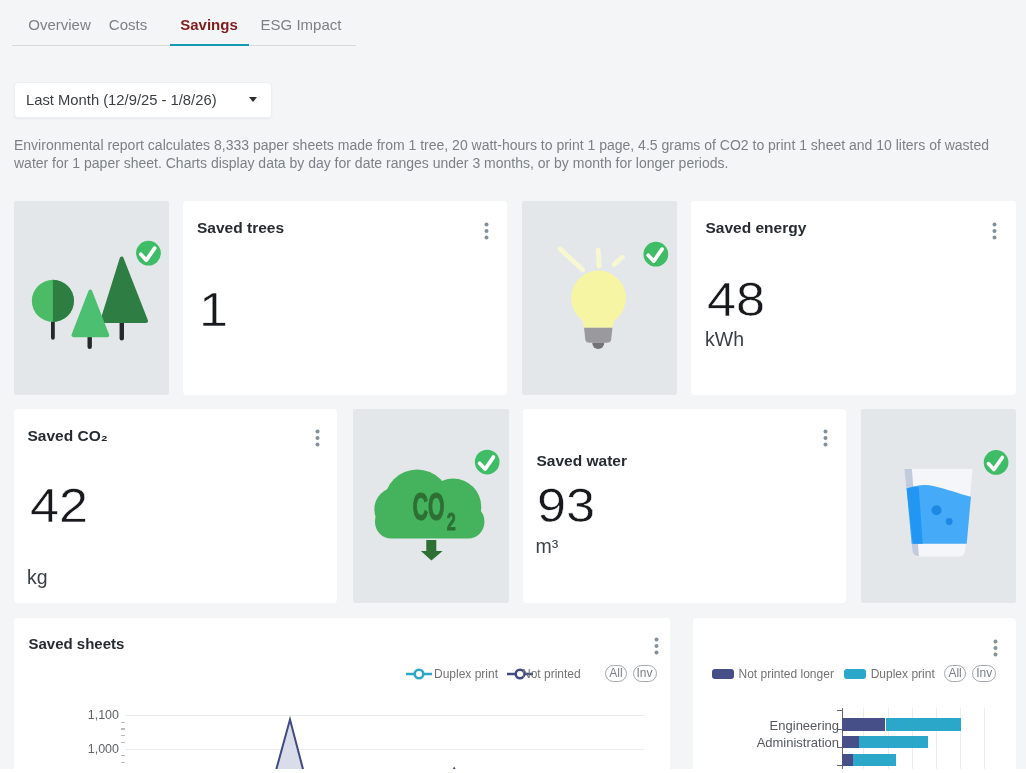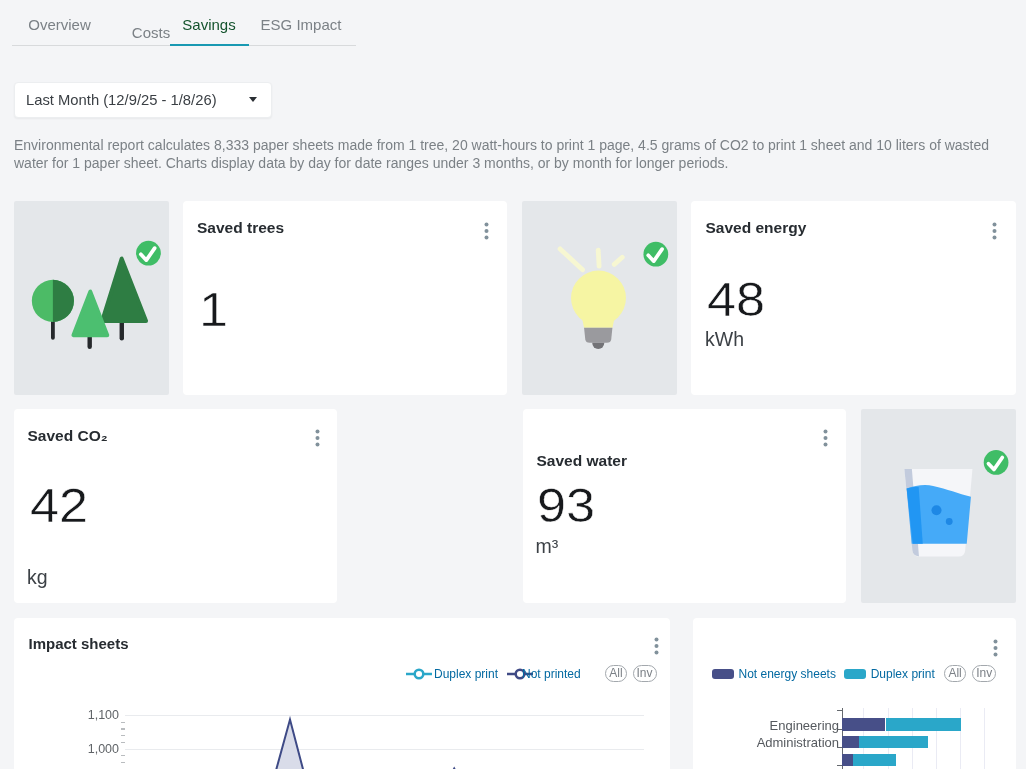--- a/index.html
+++ b/index.html
@@ -6,29 +6,29 @@
   #page{position:relative;width:1026px;height:769px;background:#f4f5f7;font-family:"Liberation Sans",sans-serif;overflow:hidden}
   .abs{position:absolute}
   .card{position:absolute;background:#ffffff;border-radius:4px}
   .tile{position:absolute;background:#e4e7ea;border-radius:2px}
   .ctitle{position:absolute;font-size:15.5px;font-weight:bold;color:#272c31;white-space:nowrap}
   .num{position:absolute;font-size:49px;color:#17191c;white-space:nowrap;transform:scaleX(1.065);transform-origin:left center;-webkit-text-stroke:0.55px #fff}
   .unit{position:absolute;font-size:19.5px;color:#3c4146;white-space:nowrap}
   .tabtxt{position:absolute;font-size:15px;color:#7b8186;white-space:nowrap;transform:translateX(-50%)}
   .pill{position:absolute;box-sizing:border-box;border:1px solid #a3a8ad;border-radius:9px;color:#7c8187;font-size:12px;text-align:center;line-height:15px;height:17px}
   .dots{position:absolute;width:5px}
-  .legtxt{position:absolute;font-size:12px;color:#0369a1;white-space:nowrap}
+  .legtxt{position:absolute;font-size:12px;color:#737373;white-space:nowrap}
 </style>
 </head>
 <body>
 <div id="page">
 
   <div class="tabtxt" style="left:59.5px;top:15.5px;">Overview</div>
-  <div class="tabtxt" style="left:151px;top:15.5px;margin-top:8px;">Costs</div>
-  <div class="tabtxt" style="left:209px;top:15.5px;color:#14532d;font-weight:normal;">Savings</div>
+  <div class="tabtxt" style="left:128px;top:15.5px;">Costs</div>
+  <div class="tabtxt" style="left:209px;top:15.5px;color:#7f1d1d;font-weight:bold;">Savings</div>
   <div class="tabtxt" style="left:301px;top:15.5px;">ESG Impact</div>
   <div class="abs" style="left:12px;top:45px;width:344px;height:1px;background:#d8dadc"></div>
   <div class="abs" style="left:170px;top:43.5px;width:79px;height:2.5px;background:#1899b2"></div>
 
   <div class="abs" style="left:14px;top:82px;width:258px;height:36px;background:#fff;border-radius:4px;box-shadow:0 1px 2px rgba(0,0,0,0.05);border:1px solid #eceef0;box-sizing:border-box"></div>
   <div class="abs" style="left:26px;top:91px;font-size:15px;color:#3a3f44;transform:scaleX(0.985);transform-origin:left center">Last Month (12/9/25 - 1/8/26)</div>
   <div class="abs" style="left:249px;top:97px;width:0;height:0;border-left:4.5px solid transparent;border-right:4.5px solid transparent;border-top:5.5px solid #2a2e33"></div>
 
 
   <div class="abs" style="left:14px;top:136px;font-size:14px;line-height:18.3px;color:#7b8186">Environmental report calculates 8,333 paper sheets made from 1 tree, 20 watt-hours to print 1 page, 4.5 grams of CO2 to print 1 sheet and 10 liters of wasted<br>water for 1 paper sheet. Charts display data by day for date ranges under 3 months, or by month for longer periods.</div>
@@ -89,20 +89,37 @@
   <div class="card" style="left:14px;top:408.5px;width:322.9px;height:194.7px"></div>
   <div class="ctitle" style="left:27.5px;top:427px">Saved CO₂</div>
   <svg class="dots" style="left:315px;top:429px" width="5" height="18" viewBox="0 0 5 18">
       <circle cx="2.5" cy="2.4" r="2" fill="#81919b"></circle>
       <circle cx="2.5" cy="9" r="2" fill="#81919b"></circle>
       <circle cx="2.5" cy="15.6" r="2" fill="#81919b"></circle>
     </svg>
   <div class="num" style="left:30px;top:477px">42</div>
   <div class="unit" style="left:27px;top:566px">kg</div>
 
+  <div class="tile" style="left:353px;top:408.5px;width:155.6px;height:194.7px">
+    <svg width="156" height="195" viewBox="0 0 155.6 194.7" style="position:absolute;left:0;top:0">
+      <g fill="#45b35e">
+        <circle cx="64" cy="93.5" r="33"></circle>
+        <circle cx="100" cy="97.5" r="28"></circle>
+        <circle cx="43" cy="100" r="21.8"></circle>
+        <rect x="21.9" y="96" width="109.2" height="33.2" rx="16"></rect>
+      </g>
+      <text x="59.5" y="111" font-family="'Liberation Sans',sans-serif" font-weight="bold" font-size="38" fill="#2e6f34" stroke="#2e6f34" stroke-width="1.2" textLength="31.7" lengthAdjust="spacingAndGlyphs">CO</text>
+      <text x="93.5" y="121" font-family="'Liberation Sans',sans-serif" font-weight="bold" font-size="23" fill="#2e6f34" stroke="#2e6f34" stroke-width="0.8" textLength="9" lengthAdjust="spacingAndGlyphs">2</text>
+      <path d="M73.1 130.8 L83.1 130.8 L83.1 141.9 L89.4 141.9 L78.2 151.3 L67.7 141.9 L73.1 141.9 Z" fill="#2e6f34"></path>
+      <g transform="translate(121.4,40.5)">
+        <circle cx="12.5" cy="12.5" r="12.35" fill="#3fbd66"></circle>
+        <path d="M4.9 13.7 L10.4 19.5 L18.7 7.5" stroke="#fff" stroke-width="3.7" fill="none" stroke-linecap="round" stroke-linejoin="round"></path>
+      </g>
+    </svg>
+  </div>
 
   <div class="card" style="left:523.4px;top:408.5px;width:322.5px;height:194.7px"></div>
   <div class="ctitle" style="left:536.5px;top:452px">Saved water</div>
   <svg class="dots" style="left:823px;top:429px" width="5" height="18" viewBox="0 0 5 18">
       <circle cx="2.5" cy="2.4" r="2" fill="#81919b"></circle>
       <circle cx="2.5" cy="9" r="2" fill="#81919b"></circle>
       <circle cx="2.5" cy="15.6" r="2" fill="#81919b"></circle>
     </svg>
   <div class="num" style="left:536.5px;top:477px">93</div>
   <div class="unit" style="left:535.5px;top:534.5px">m³</div>
@@ -116,21 +133,21 @@
       <circle cx="75.3" cy="101.1" r="5" fill="#1e88e5"></circle>
       <circle cx="88" cy="112.3" r="3.4" fill="#1e88e5"></circle>
       <g transform="translate(122.3,40.9)">
         <circle cx="12.5" cy="12.5" r="12.35" fill="#3fbd66"></circle>
         <path d="M4.9 13.7 L10.4 19.5 L18.7 7.5" stroke="#fff" stroke-width="3.7" fill="none" stroke-linecap="round" stroke-linejoin="round"></path>
       </g>
     </svg>
   </div>
 
   <div class="card" style="left:14px;top:618.3px;width:656.2px;height:170px"></div>
-  <div class="ctitle" style="left:28.5px;top:635px;font-size:15px">Impact sheets</div>
+  <div class="ctitle" style="left:28.5px;top:635px;font-size:15px">Saved sheets</div>
   <svg class="dots" style="left:654px;top:637px" width="5" height="18" viewBox="0 0 5 18">
       <circle cx="2.5" cy="2.4" r="2" fill="#81919b"></circle>
       <circle cx="2.5" cy="9" r="2" fill="#81919b"></circle>
       <circle cx="2.5" cy="15.6" r="2" fill="#81919b"></circle>
     </svg>
 
   <svg class="abs" style="left:406px;top:668px" width="26" height="12" viewBox="0 0 26 12">
       <line x1="0" y1="6" x2="26" y2="6" stroke="#2aa7c9" stroke-width="2.5"></line>
       <circle cx="13" cy="6" r="4.3" fill="#fff" stroke="#2aa7c9" stroke-width="2.5"></circle>
     </svg>
@@ -165,21 +182,21 @@
   </svg>
 
   <div class="card" style="left:692.7px;top:618.3px;width:323.3px;height:170px"></div>
   <svg class="dots" style="left:992.8px;top:639px" width="5" height="18" viewBox="0 0 5 18">
       <circle cx="2.5" cy="2.4" r="2" fill="#81919b"></circle>
       <circle cx="2.5" cy="9" r="2" fill="#81919b"></circle>
       <circle cx="2.5" cy="15.6" r="2" fill="#81919b"></circle>
     </svg>
 
   <div class="abs" style="left:712px;top:668.7px;width:22.4px;height:10.6px;background:#474f88;border-radius:3px"></div>
-  <div class="legtxt" style="left:738.5px;top:667px">Not energy sheets</div>
+  <div class="legtxt" style="left:738.5px;top:667px">Not printed longer</div>
   <div class="abs" style="left:843.9px;top:668.7px;width:22.2px;height:10.6px;background:#2aa7c9;border-radius:3px"></div>
   <div class="legtxt" style="left:870.7px;top:667px">Duplex print</div>
   <div class="pill" style="left:943.8px;top:665px;width:22.5px">All</div>
   <div class="pill" style="left:972.2px;top:665px;width:24px">Inv</div>
 
   <div class="abs" style="left:863.4px;top:708px;width:1px;height:65px;background:#eaebf4"></div>
   <div class="abs" style="left:887.5px;top:708px;width:1px;height:65px;background:#eaebf4"></div>
   <div class="abs" style="left:911.6px;top:708px;width:1px;height:65px;background:#eaebf4"></div>
   <div class="abs" style="left:935.7px;top:708px;width:1px;height:65px;background:#eaebf4"></div>
   <div class="abs" style="left:959.8px;top:708px;width:1px;height:65px;background:#eaebf4"></div>

